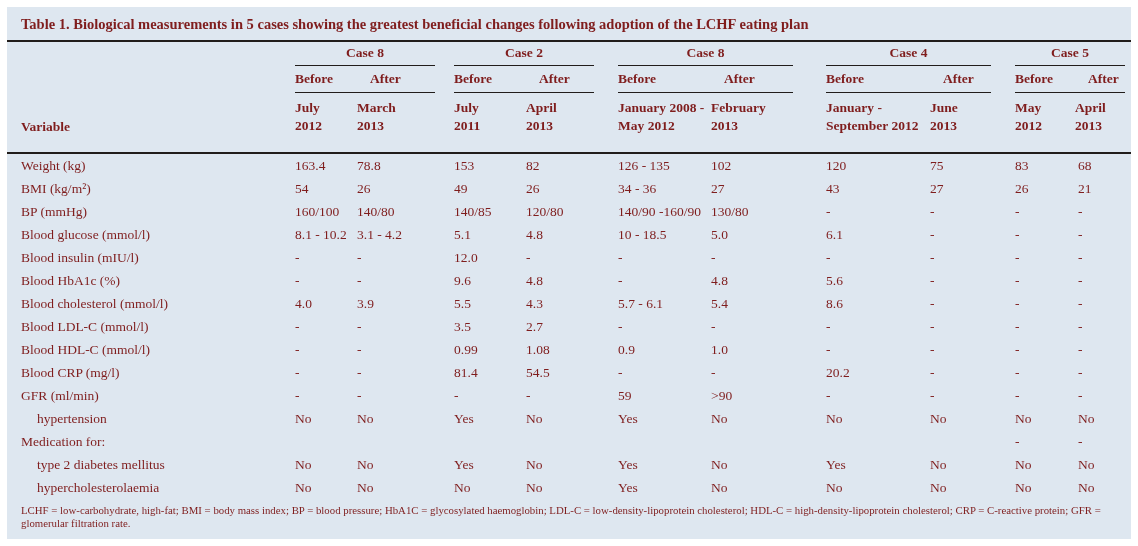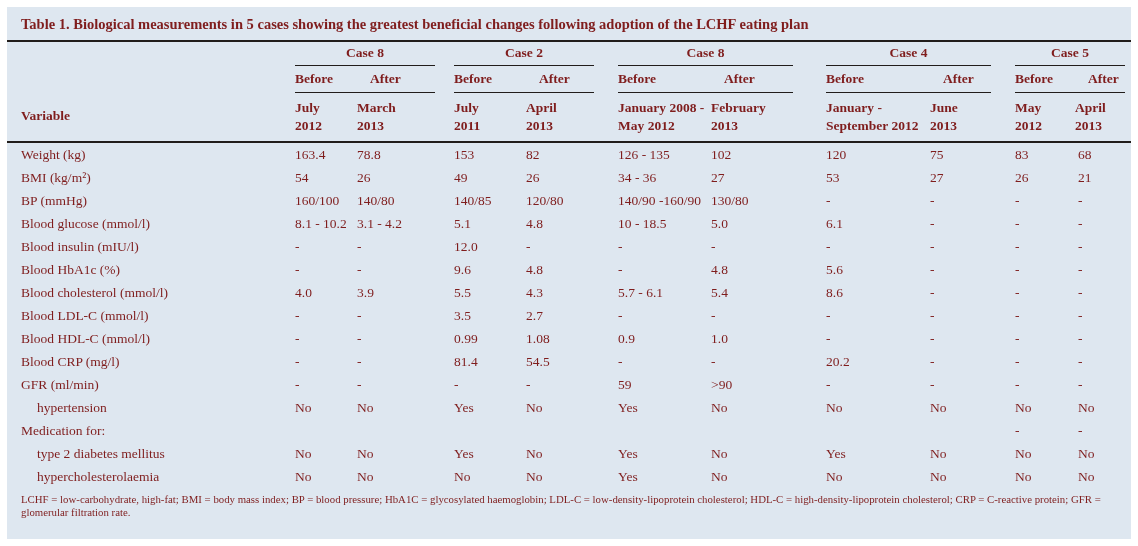--- a/index.html
+++ b/index.html
@@ -49,21 +49,21 @@
   }
   .ba {
     display: grid;
     padding: 5px 0 5px;
     border-bottom: 1.5px solid #211d1b;
     font-size: 13.5px;
     gap: 13px;
   }
   .dt {
     display: grid;
-    padding: 6px 0 7px;
+    padding: 6px 0 18px;
     font-size: 13.5px;
     line-height: 17.5px;
   }
   .dt span { display: block; }
   .g1 .ba, .g1 .dt { grid-template-columns: 62px 1fr; }
   .g2 .ba, .g2 .dt { grid-template-columns: 72px 1fr; }
   .g3 .ba, .g3 .dt { grid-template-columns: 93px 1fr; }
   .g4 .ba, .g4 .dt { grid-template-columns: 104px 1fr; }
   .g5 .ba, .g5 .dt { grid-template-columns: 60px 1fr; }
 
@@ -224,21 +224,21 @@
           <td class="val">68</td>
         </tr>
         <tr>
           <td class="var">BMI (kg/m²)</td>
           <td class="val">54</td>
           <td class="val">26</td>
           <td class="val">49</td>
           <td class="val">26</td>
           <td class="val">34 - 36</td>
           <td class="val">27</td>
-          <td class="val">53</td>
+          <td class="val">43</td>
           <td class="val">27</td>
           <td class="val">26</td>
           <td class="val">21</td>
         </tr>
         <tr>
           <td class="var">BP (mmHg)</td>
           <td class="val">160/100</td>
           <td class="val">140/80</td>
           <td class="val">140/85</td>
           <td class="val">120/80</td>

